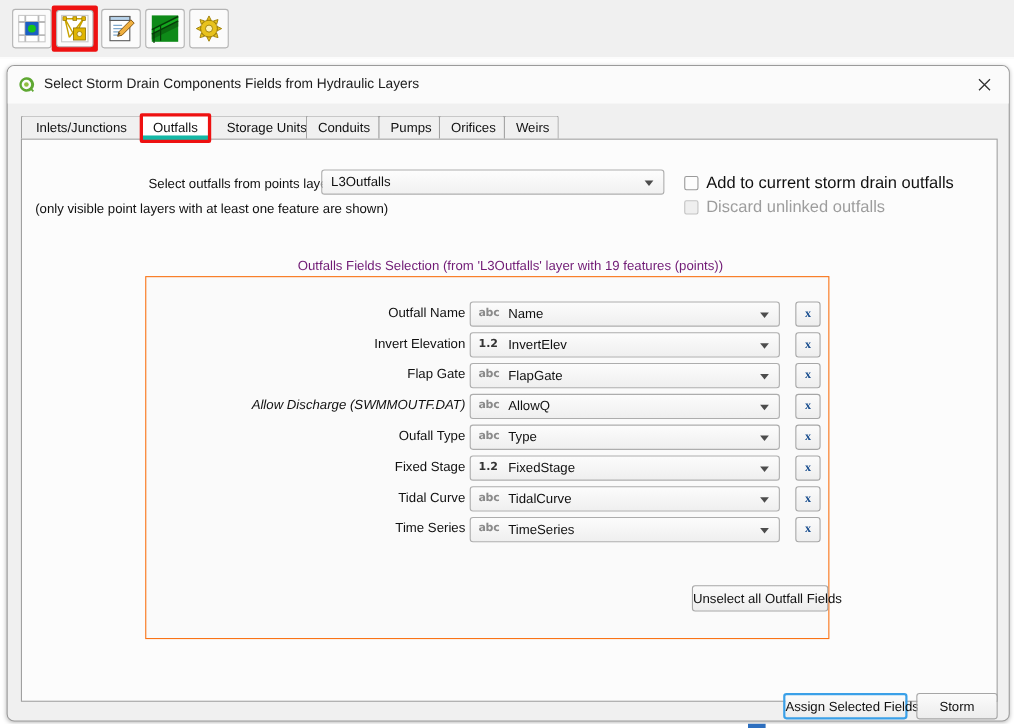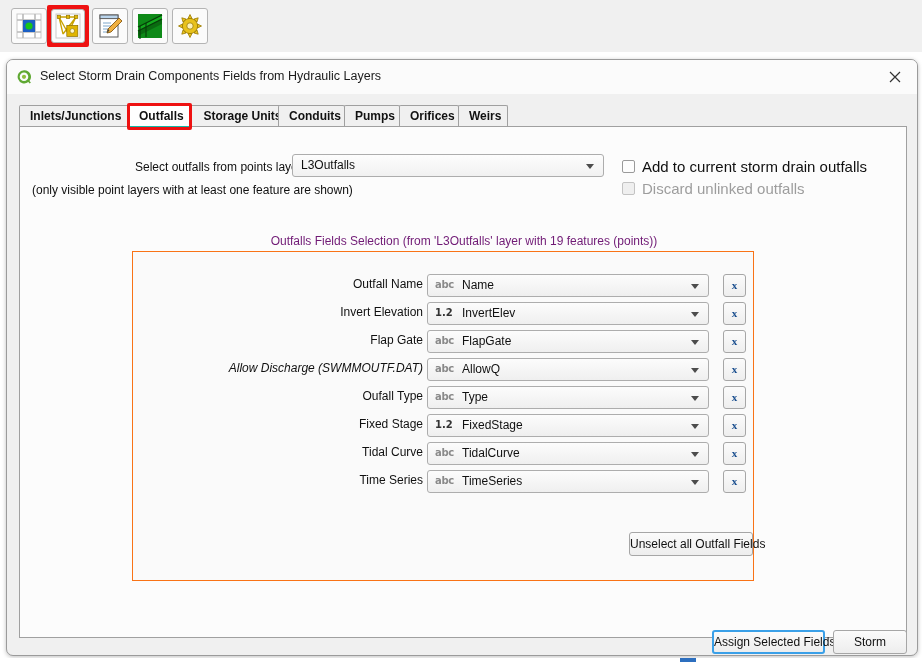--- a/index.html
+++ b/index.html
@@ -66,42 +66,42 @@
     position: absolute; right: 0px; top: 0px;
     width: 44px; height: 33px;
     display: flex; align-items: center; justify-content: center;
     border-radius: 0 6px 0 0;
     color: #333;
   }
 
   
   #tabstrip {
     position: absolute; left: 12px; top: 45px;
-    width: 888px; height: 22px; font-weight: bold;
+    width: 888px; height: 22px;
   }
   .tab {
     position: absolute; top: 0;
     height: 22px;
     padding: 0 10px;
     line-height: 21px;
     font-size: 12px;
     background: #f0f0f0;
     border: 1px solid #a0a0a0;
     border-bottom: none;
     border-radius: 2px 2px 0 0;
     color: #111;
     white-space: nowrap;
   }
   .tab.active {
     background: #ffffff;
     height: 24px;
     top: -1px;
     line-height: 23px;
     z-index: 4;
-    border-bottom: 2px solid #14b8a6;
+    border-bottom: 5px solid #14b8a6;
   }
   .tab-redbox {
     position: absolute;
     border: 3px solid #ee1111;
     border-radius: 2px;
     z-index: 6;
     pointer-events: none;
   }
 
   

